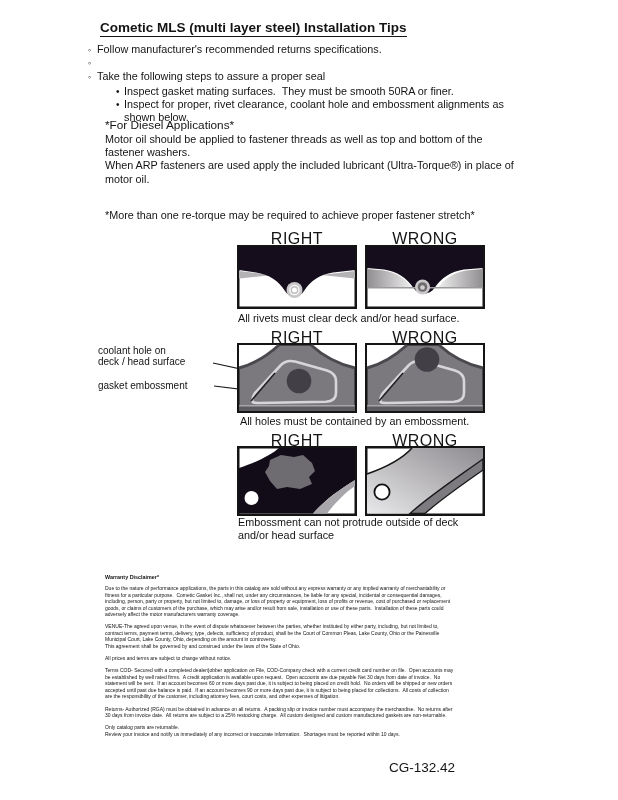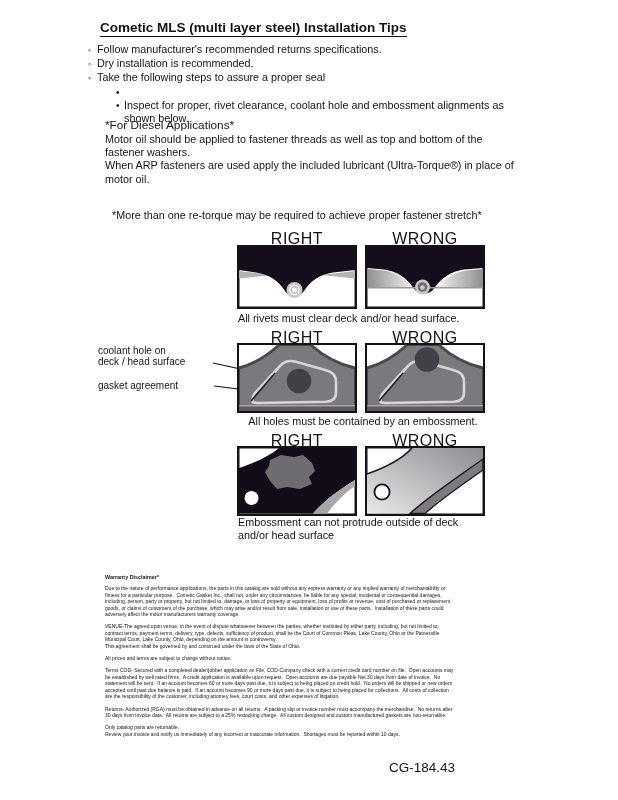--- a/index.html
+++ b/index.html
@@ -37,40 +37,40 @@
 
   <div class="abs title">Cometic MLS (multi layer steel) Installation Tips</div>
 
   <div class="abs bullets">
     <div class="brow">
       <span class="mk">◦</span>
       <span>Follow manufacturer's recommended returns specifications.</span>
     </div>
     <div class="brow">
       <span class="mk">◦</span>
-      <span>Dry installation is recommended.</span>
     </div>
     <div class="brow">
       <span class="mk">◦</span>
       <span>Take the following steps to assure a proper seal</span>
     </div>
     <div class="brow sub">
       <span class="mk">•</span>
+      <span>Inspect gasket mating surfaces.  They must be smooth 50RA or finer.</span>
     </div>
     <div class="brow sub">
       <span class="mk">•</span>
       <span>Inspect for proper, rivet clearance, coolant hole and embossment alignments as shown below.</span>
     </div>
   </div>
 
   <div class="abs h2">*For Diesel Applications*</div>
 
   <div class="abs body-par" style="top:133px;">Motor oil should be applied to fastener threads as well as top and bottom of the fastener washers.
 When ARP fasteners are used apply the included lubricant (Ultra-Torque®) in place of motor oil.</div>
-  <div class="abs body-par" style="top:209px;margin-left:7px;">*More than one re-torque may be required to achieve proper fastener stretch*</div>
+  <div class="abs body-par" style="top:209px;">*More than one re-torque may be required to achieve proper fastener stretch*</div>
 
   <div class="abs figlabel" style="left:237px;top:230px;">RIGHT</div>
   <div class="abs figlabel" style="left:365px;top:230px;">WRONG</div>
 
   <div class="abs figbox" style="left:237px;top:245px;">
     <svg viewBox="0 0 120 64" width="120" height="64">
       <rect x="1.25" y="1.25" width="117.5" height="61.5" fill="#ffffff" stroke="#141414" stroke-width="2.5"></rect>
       <path d="M2,26 L36,30 L2,33.5 Z" fill="#b4b2b4"></path>
       <path d="M118,26 L84,30 L118,33.5 Z" fill="#b4b2b4"></path>
       <path d="M2,2 H118 V25 L96,27.5 C83,29.5 73,36 67,46 C63,53 52,53 48,46 C42,36 32,29.5 19,27.5 L2,25 Z" fill="#150c1c"></path>
@@ -103,21 +103,21 @@
     </svg>
   </div>
 
   <div class="abs figcap" style="left:238px;top:312px;">All rivets must clear deck and/or head surface.</div>
 
   <div class="abs figlabel" style="left:237px;top:329px;">RIGHT</div>
   <div class="abs figlabel" style="left:365px;top:329px;">WRONG</div>
 
   <div class="abs callout" style="left:98px;top:345px;">coolant hole on
 deck / head surface</div>
-  <div class="abs callout" style="left:98px;top:380px;">gasket agreement</div>
+  <div class="abs callout" style="left:98px;top:380px;">gasket embossment</div>
 
   <svg class="abs leader" style="left:0;top:330px;" width="618" height="100" viewBox="0 0 618 100">
     <line x1="213" y1="33" x2="296" y2="51" stroke="#1a1a1a" stroke-width="1.2"></line>
     <line x1="214" y1="56" x2="264" y2="62" stroke="#1a1a1a" stroke-width="1.2"></line>
   </svg>
 
   <div class="abs figbox" style="left:237px;top:343px;height:70px;">
     <svg viewBox="0 0 120 70" width="120" height="70">
       <rect x="1.25" y="1.25" width="117.5" height="67.5" fill="#7b797e" stroke="#141414" stroke-width="2.5"></rect>
       <path d="M2,2 H42 C30,13 17,21 2,25 Z" fill="#ffffff"></path>
@@ -140,21 +140,21 @@
       <path d="M42,2 C30,13 17,21 2,25" stroke="#4a484d" stroke-width="3" fill="none"></path>
       <path d="M74,2 C86,13 101,21 118,25" stroke="#4a484d" stroke-width="3" fill="none"></path>
       <rect x="2" y="63.5" width="116" height="4.5" fill="#5d5b60"></rect>
       <line x1="2" y1="62.8" x2="118" y2="62.8" stroke="#b9b7bb" stroke-width="1"></line>
       <path d="M15.5,58.5 C15,56 16,53 18,50 L43,23 C47,18.5 52,17 58,18.5 L90,27.5 C96,29.5 99,33 99,38 L99,50 C99,55.5 95,58.5 89,58.8 L22,60 C18,60 16,60 15.5,58.5 Z" fill="none" stroke="#d7d5d8" stroke-width="2.6"></path>
       <path d="M14,58 L38,30" stroke="#232126" stroke-width="1.6" fill="none"></path>
       <circle cx="62" cy="16.5" r="12.3" fill="#433f47"></circle>
     </svg>
   </div>
 
-  <div class="abs figcap" style="left:240px;top:415px;width:246px;text-align:center;">All holes must be contained by an embossment.</div>
+  <div class="abs figcap" style="left:240px;top:415px;width:246px;">All holes must be contained by an embossment.</div>
 
   <div class="abs figlabel" style="left:237px;top:432px;">RIGHT</div>
   <div class="abs figlabel" style="left:365px;top:432px;">WRONG</div>
 
   <div class="abs figbox" style="left:237px;top:446px;height:70px;">
     <svg viewBox="0 0 120 70" width="120" height="70">
       <rect x="1.25" y="1.25" width="117.5" height="67.5" fill="#ffffff" stroke="#141414" stroke-width="2.5"></rect>
       <path d="M2,22 C20,16 34,9 42,2 L118,2 V34 C100,45 86,56 76,67.5 L2,67.5 Z" fill="#120c19"></path>
       <path d="M118,34 C100,45 86,56 76,67.5 L90,67.5 C99,56 109,46 118,40 Z" fill="#a8a6aa"></path>
       <path d="M33,14 L44,9 L57,11 L66,9 L75,17 L78,25 L72,31 L75,38 L63,43 L50,41 L40,43 L33,35 L28,26 L32,20 Z" fill="#6e6c71"></path>
@@ -197,15 +197,15 @@
 be established by well rated firms.  A credit application is available upon request.  Open accounts are due payable Net 30 days from date of invoice.  No
 statement will be sent.  If an account becomes 60 or more days past due, it is subject to being placed on credit hold.  No orders will be shipped or new orders
 accepted until past due balance is paid.  If an account becomes 90 or more days past due, it is subject to being placed for collections.  All costs of collection
 are the responsibility of the customer, including attorney fees, court costs, and other expenses of litigation.</p>
     <p>Returns- Authorized (RGA) must be obtained in advance on all returns.  A packing slip or invoice number must accompany the merchandise.  No returns after
 30 days from invoice date.  All returns are subject to a 25% restocking charge.  All custom designed and custom manufactured gaskets are non-returnable.</p>
     <p>Only catalog parts are returnable.
 Review your invoice and notify us immediately of any incorrect or inaccurate information.  Shortages must be reported within 10 days.</p>
   </div>
 
-  <div class="abs docnum">CG-184.43</div>
+  <div class="abs docnum">CG-132.42</div>
 
 </div>
 
 </body></html>

